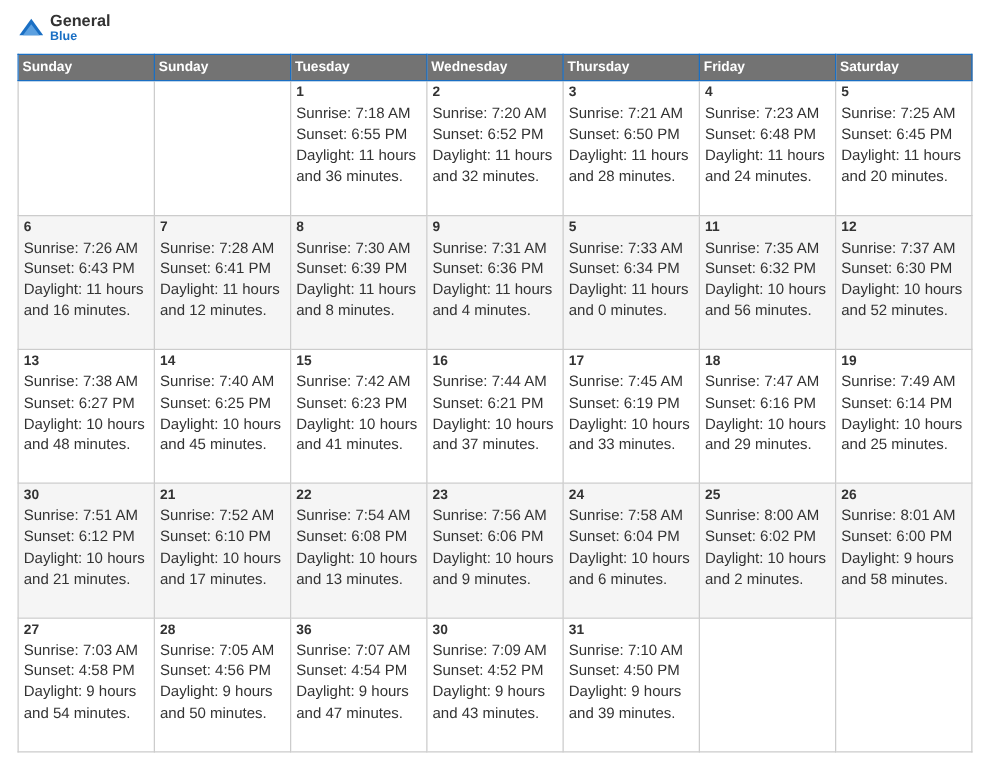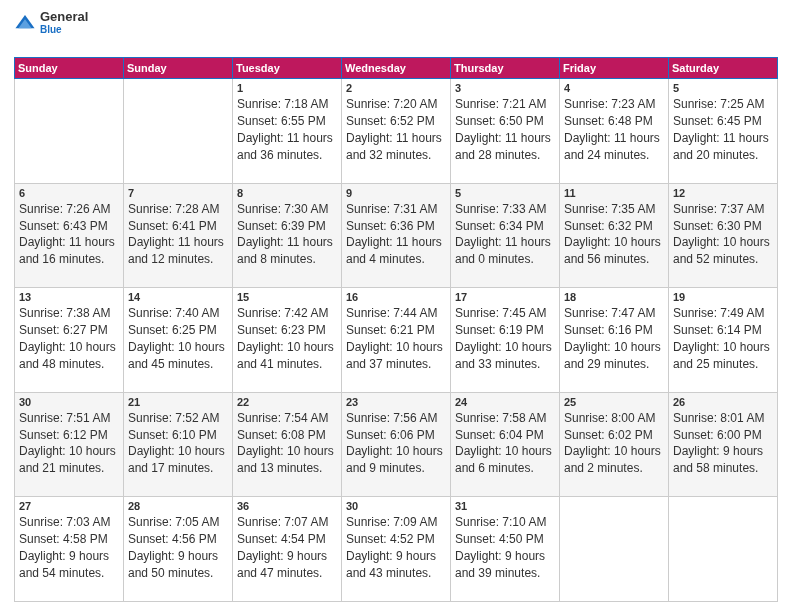--- a/index.html
+++ b/index.html
@@ -14,21 +14,21 @@
       width: 792px;
       height: 612px;
       padding: 10px 14px;
       display: flex;
       flex-direction: column;
     }
     .header {
       display: flex;
       justify-content: space-between;
       align-items: flex-start;
-      margin-bottom: 22px;
+      margin-bottom: 8px;
     }
     .logo {
       display: flex;
       align-items: center;
       gap: 4px;
     }
     .logo-text {
       display: flex;
       flex-direction: column;
       line-height: 1.1;
@@ -60,21 +60,21 @@
       color: #444;
     }
     .calendar {
       flex: 1;
       border: 1px solid #ccc;
       border-collapse: collapse;
       width: 100%;
       table-layout: fixed;
     }
     .calendar th {
-      background-color: #be185d;
+      background-color: #737373;
       color: #fff;
       font-size: 11px;
       font-weight: bold;
       padding: 4px 3px;
       text-align: left;
       border: 1px solid #1a6fc4;
     }
     .calendar td {
       border: 1px solid #ccc;
       vertical-align: top;

